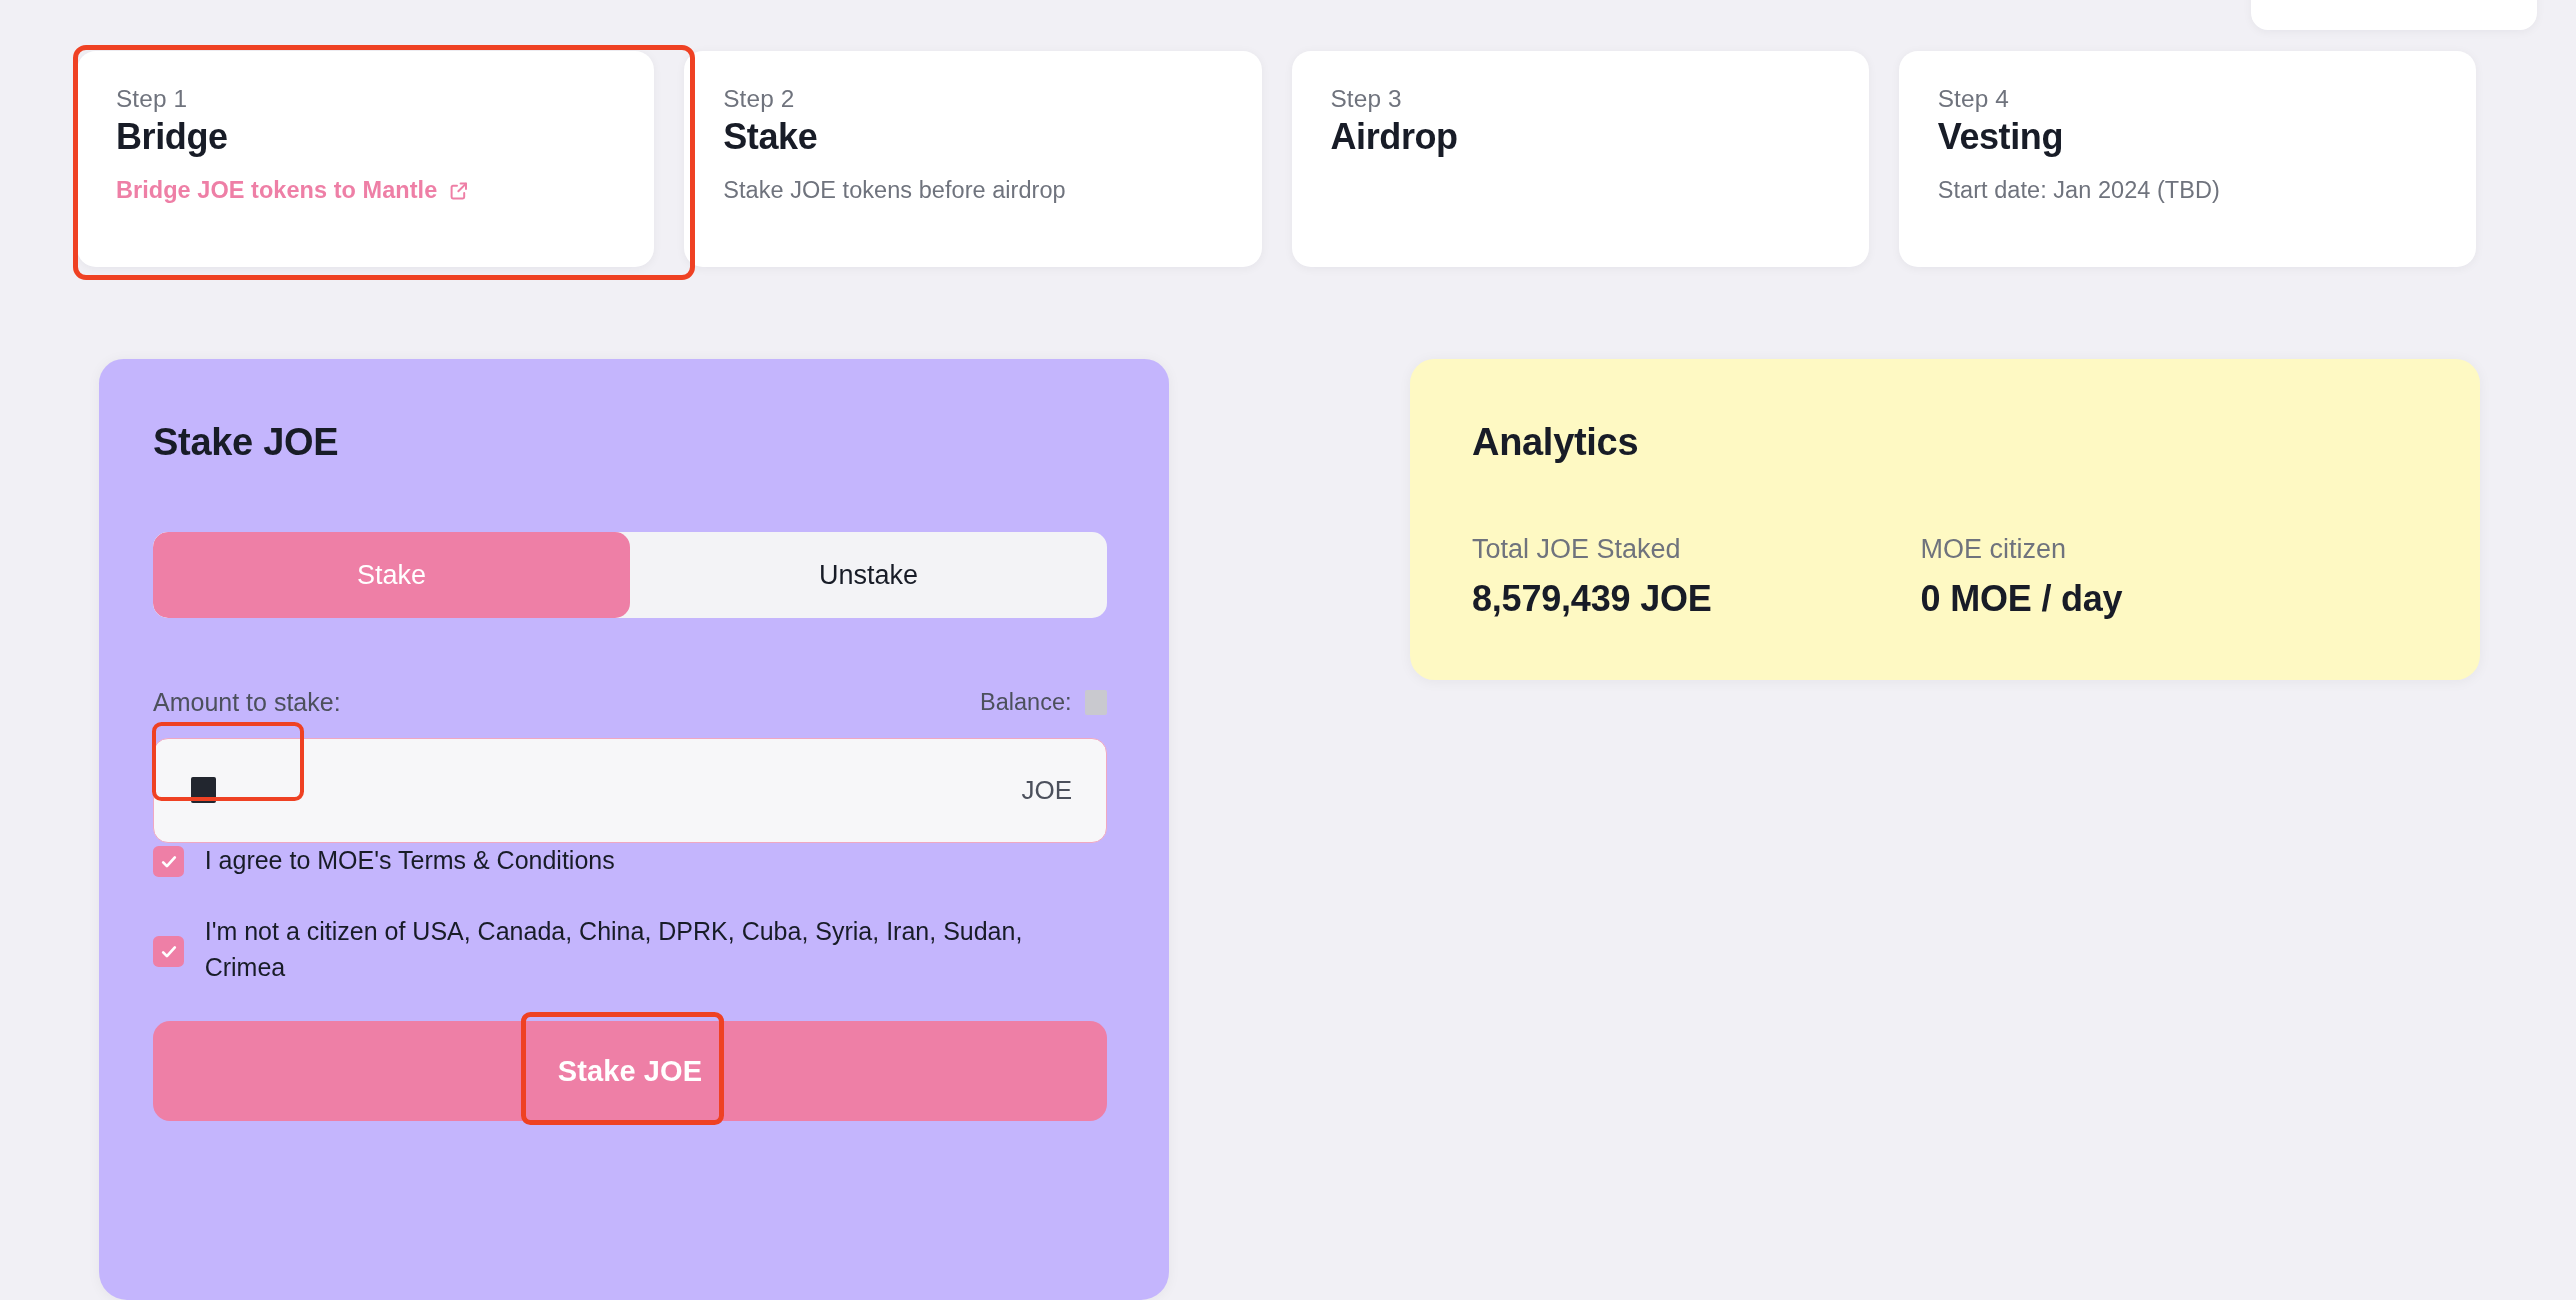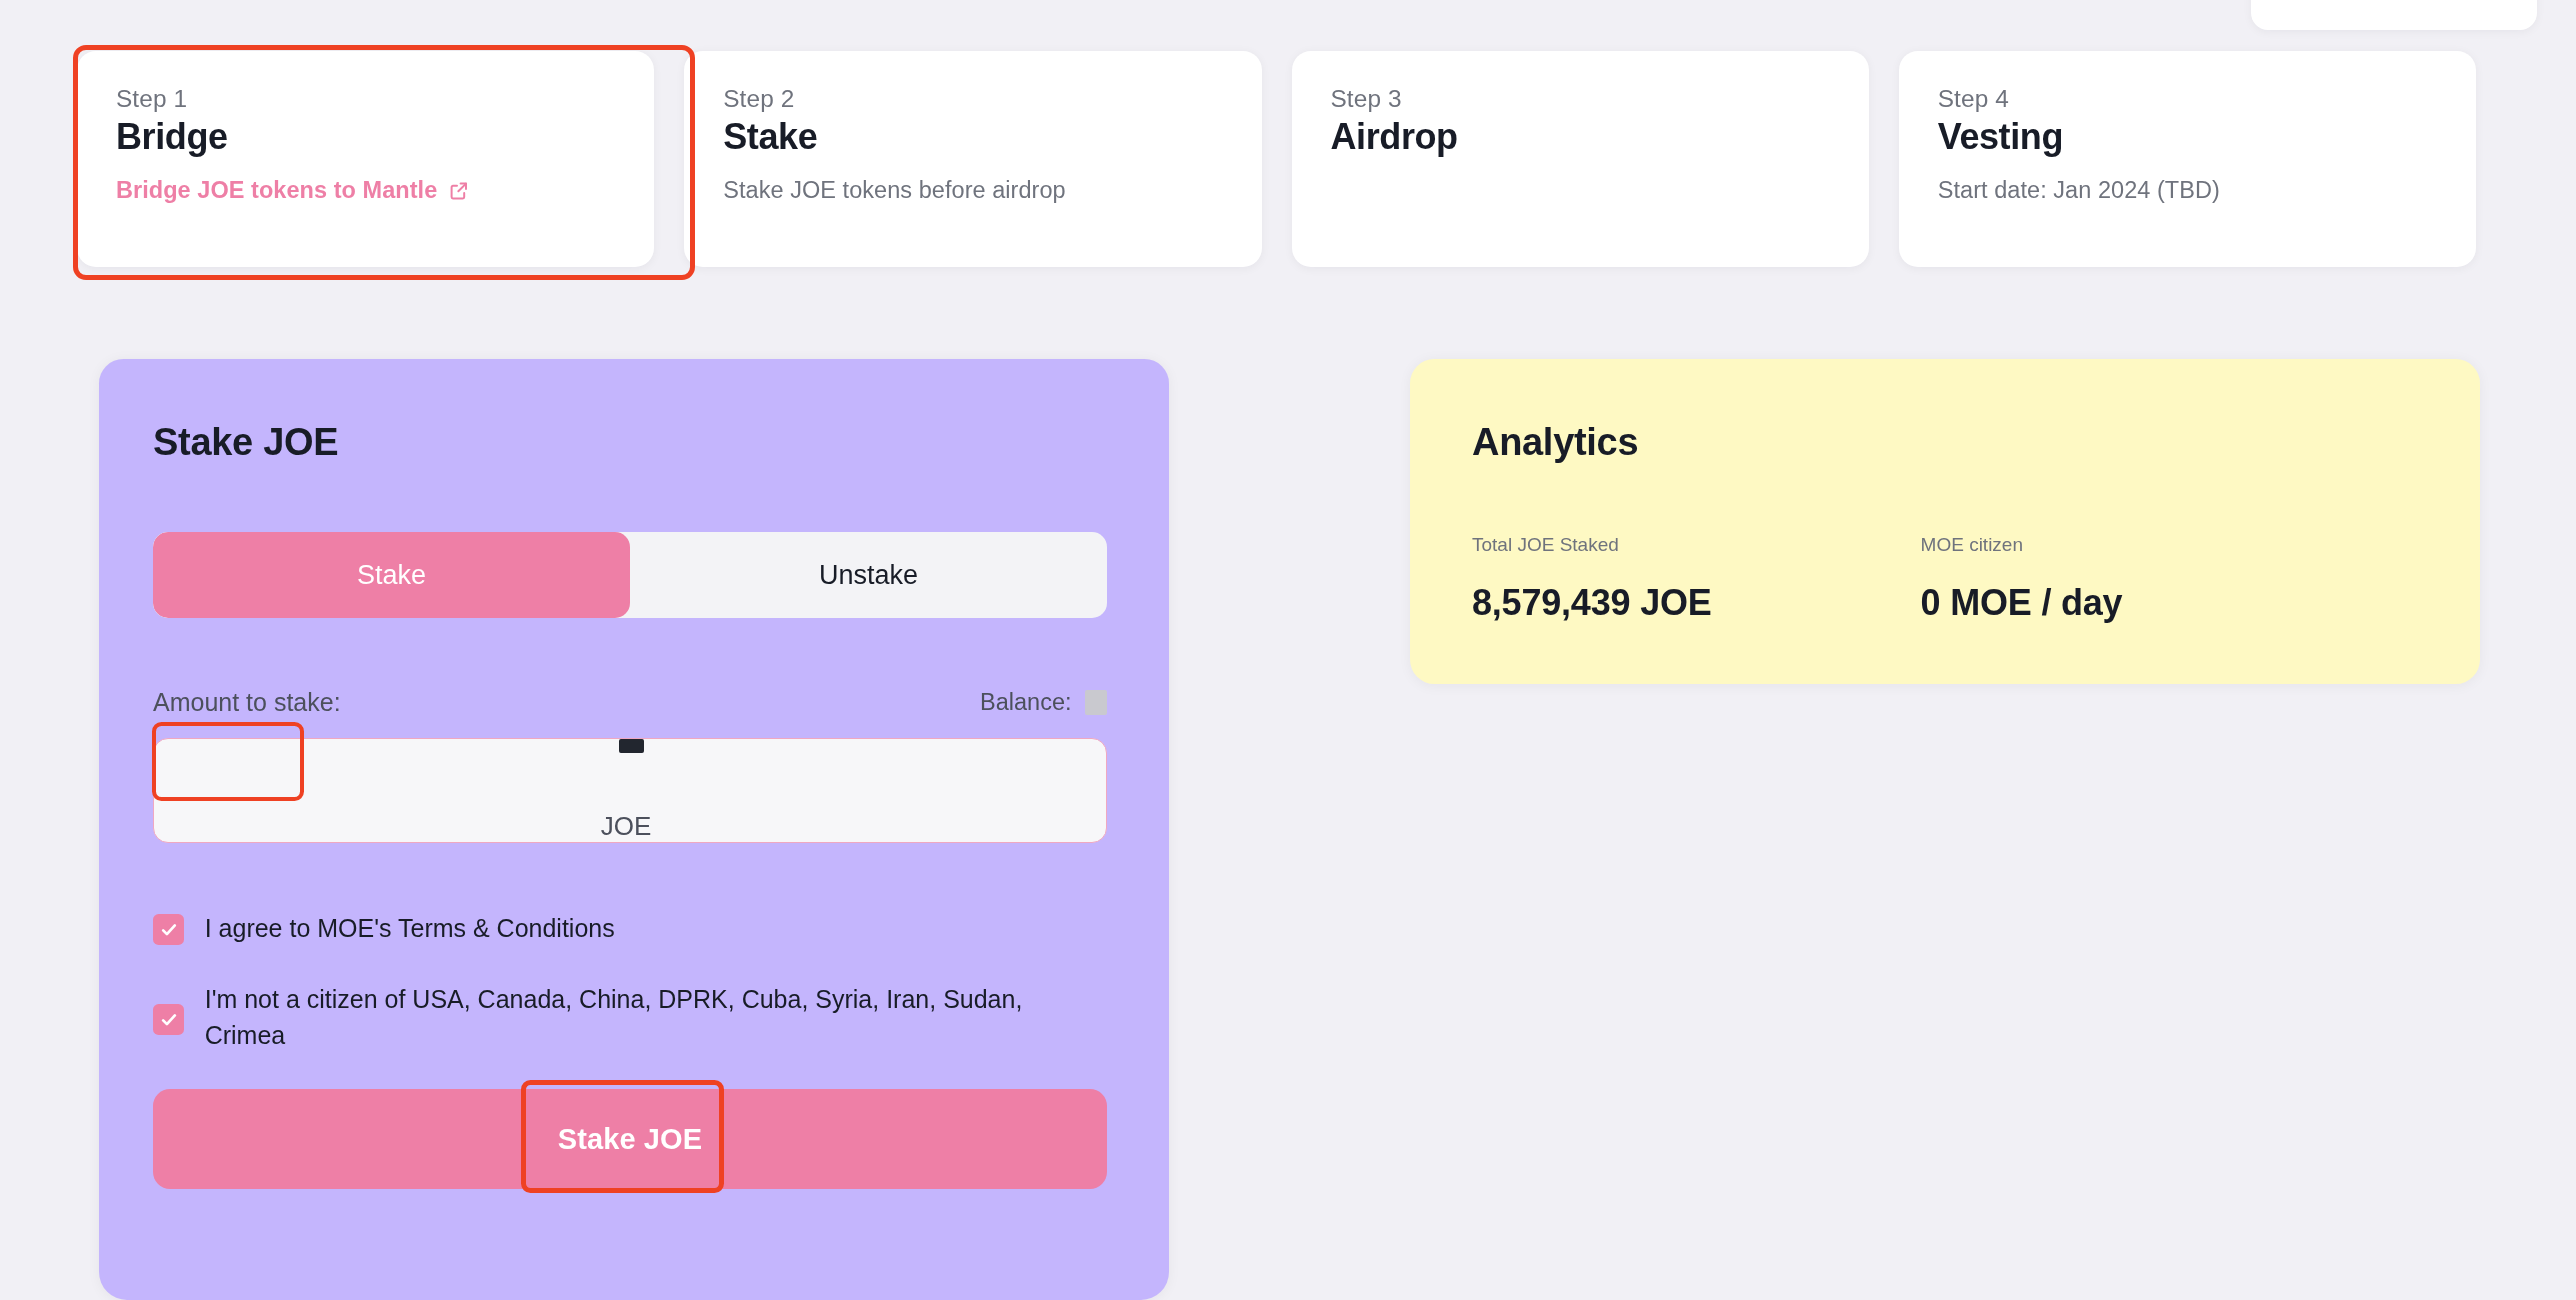--- a/index.html
+++ b/index.html
@@ -184,22 +184,20 @@
   .input-shell {
     position: relative;
     width: 954px;
     height: 105px;
     border: 1.9px solid #f0a8c1;
     border-radius: 15px;
     background: #f7f7f9;
     display: flex;
     align-items: center;
     padding: 0 34px 0 26px;
-    margin-bottom: 68px;
-    flex-direction: column;
   }
 
   .amount-input {
     flex: 1 1 auto;
     border: none;
     outline: none;
     background: transparent;
     font-family: inherit;
     font-size: 28px;
     color: #181c27;
@@ -300,23 +298,23 @@
     min-height: 318px;
   }
 
   .metrics {
     display: flex;
     gap: 209px;
     margin-top: 70px;
   }
 
   .metric-label {
-    font-size: 19px;
+    font-size: 27px;
     color: #6f737d;
-    margin-bottom: 26px;
+    margin-bottom: 13px;
   }
 
   .metric-value {
     font-size: 36px;
     font-weight: 700;
     color: #181c27;
     letter-spacing: -0.2px;
   }
 </style>
 </head>

